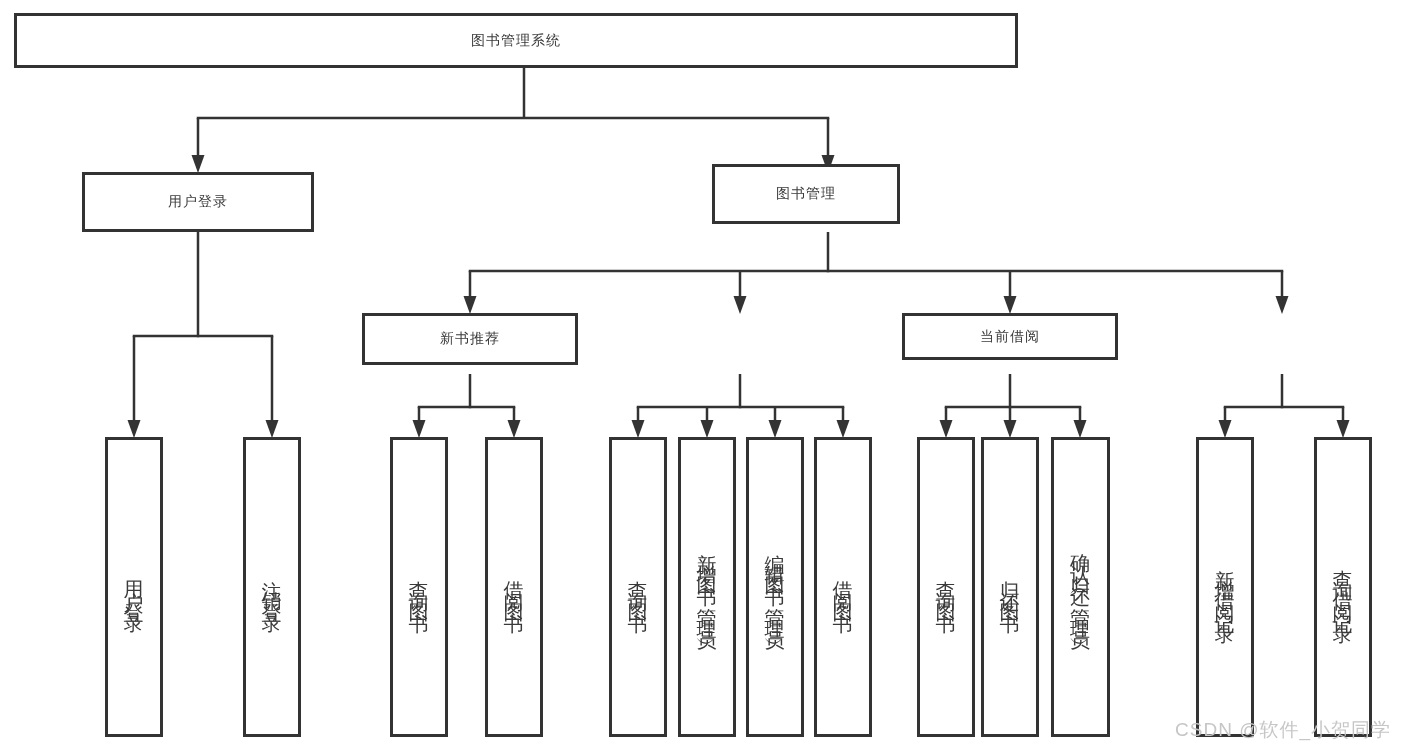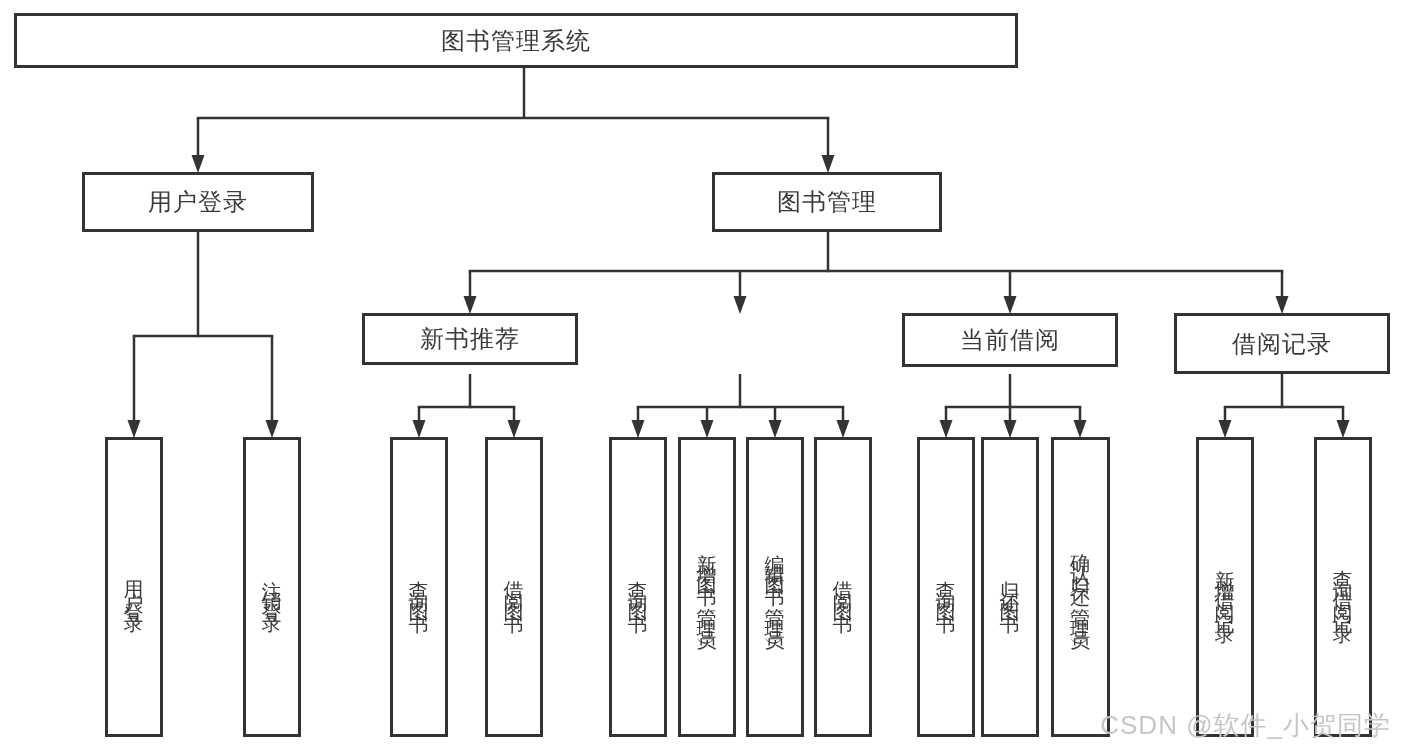--- a/index.html
+++ b/index.html
@@ -25,38 +25,38 @@
     position: absolute;
     box-sizing: border-box;
     background: #ffffff;
     border: 3px solid #333333;
     display: flex;
     align-items: center;
     justify-content: center;
     color: #3a3a3a;
   }
   .hlabel {
-    font-size: 24px;
+    font-size: 14px;
     letter-spacing: 1px;
     white-space: nowrap;
     font-family: Liberation Serif, serif;
   }
   .vbox .vlabel {
     writing-mode: vertical-rl;
     text-orientation: mixed;
     font-size: 20px;
     letter-spacing: 11px;
     line-height: 1;
     white-space: nowrap;
   }
   .watermark {
     position: absolute;
     right: 14px;
     bottom: 4px;
-    font-size: 26px;
+    font-size: 19px;
     color: #c6c6c6;
     letter-spacing: 1px;
     white-space: nowrap;
   }
 </style>
 </head>
 <body>
 
 <div id="canvas">
 
@@ -126,32 +126,29 @@
     </g>
   </svg>
 
   <div class="box" style="left:14px;top:13px;width:1004px;height:55px">
     <span class="hlabel">图书管理系统</span>
   </div>
 
   <div class="box" style="left:82px;top:172px;width:232px;height:60px">
     <span class="hlabel">用户登录</span>
   </div>
-  <div class="box" style="left:712px;top:172px;width:230px;height:60px">
+  <div class="box" style="left:712px;top:164px;width:188px;height:60px">
     <span class="hlabel">图书管理</span>
   </div>
 
   <div class="box" style="left:362px;top:313px;width:216px;height:52px">
     <span class="hlabel">新书推荐</span>
   </div>
-  <div class="box" style="left:902px;top:313px;width:216px;height:54px">
+  <div class="box" style="left:902px;top:313px;width:216px;height:47px">
     <span class="hlabel">当前借阅</span>
-  </div>
-  <div class="box" style="left:1174px;top:313px;width:216px;height:61px">
-    <span class="hlabel">借阅记录</span>
   </div>
 
   <div class="box vbox" style="left:105px;top:437px;width:58px;height:300px">
     <span class="vlabel">用户登录</span>
   </div>
   <div class="box vbox" style="left:243px;top:437px;width:58px;height:300px">
     <span class="vlabel">注销登录</span>
   </div>
 
   <div class="box vbox" style="left:390px;top:437px;width:58px;height:300px">

